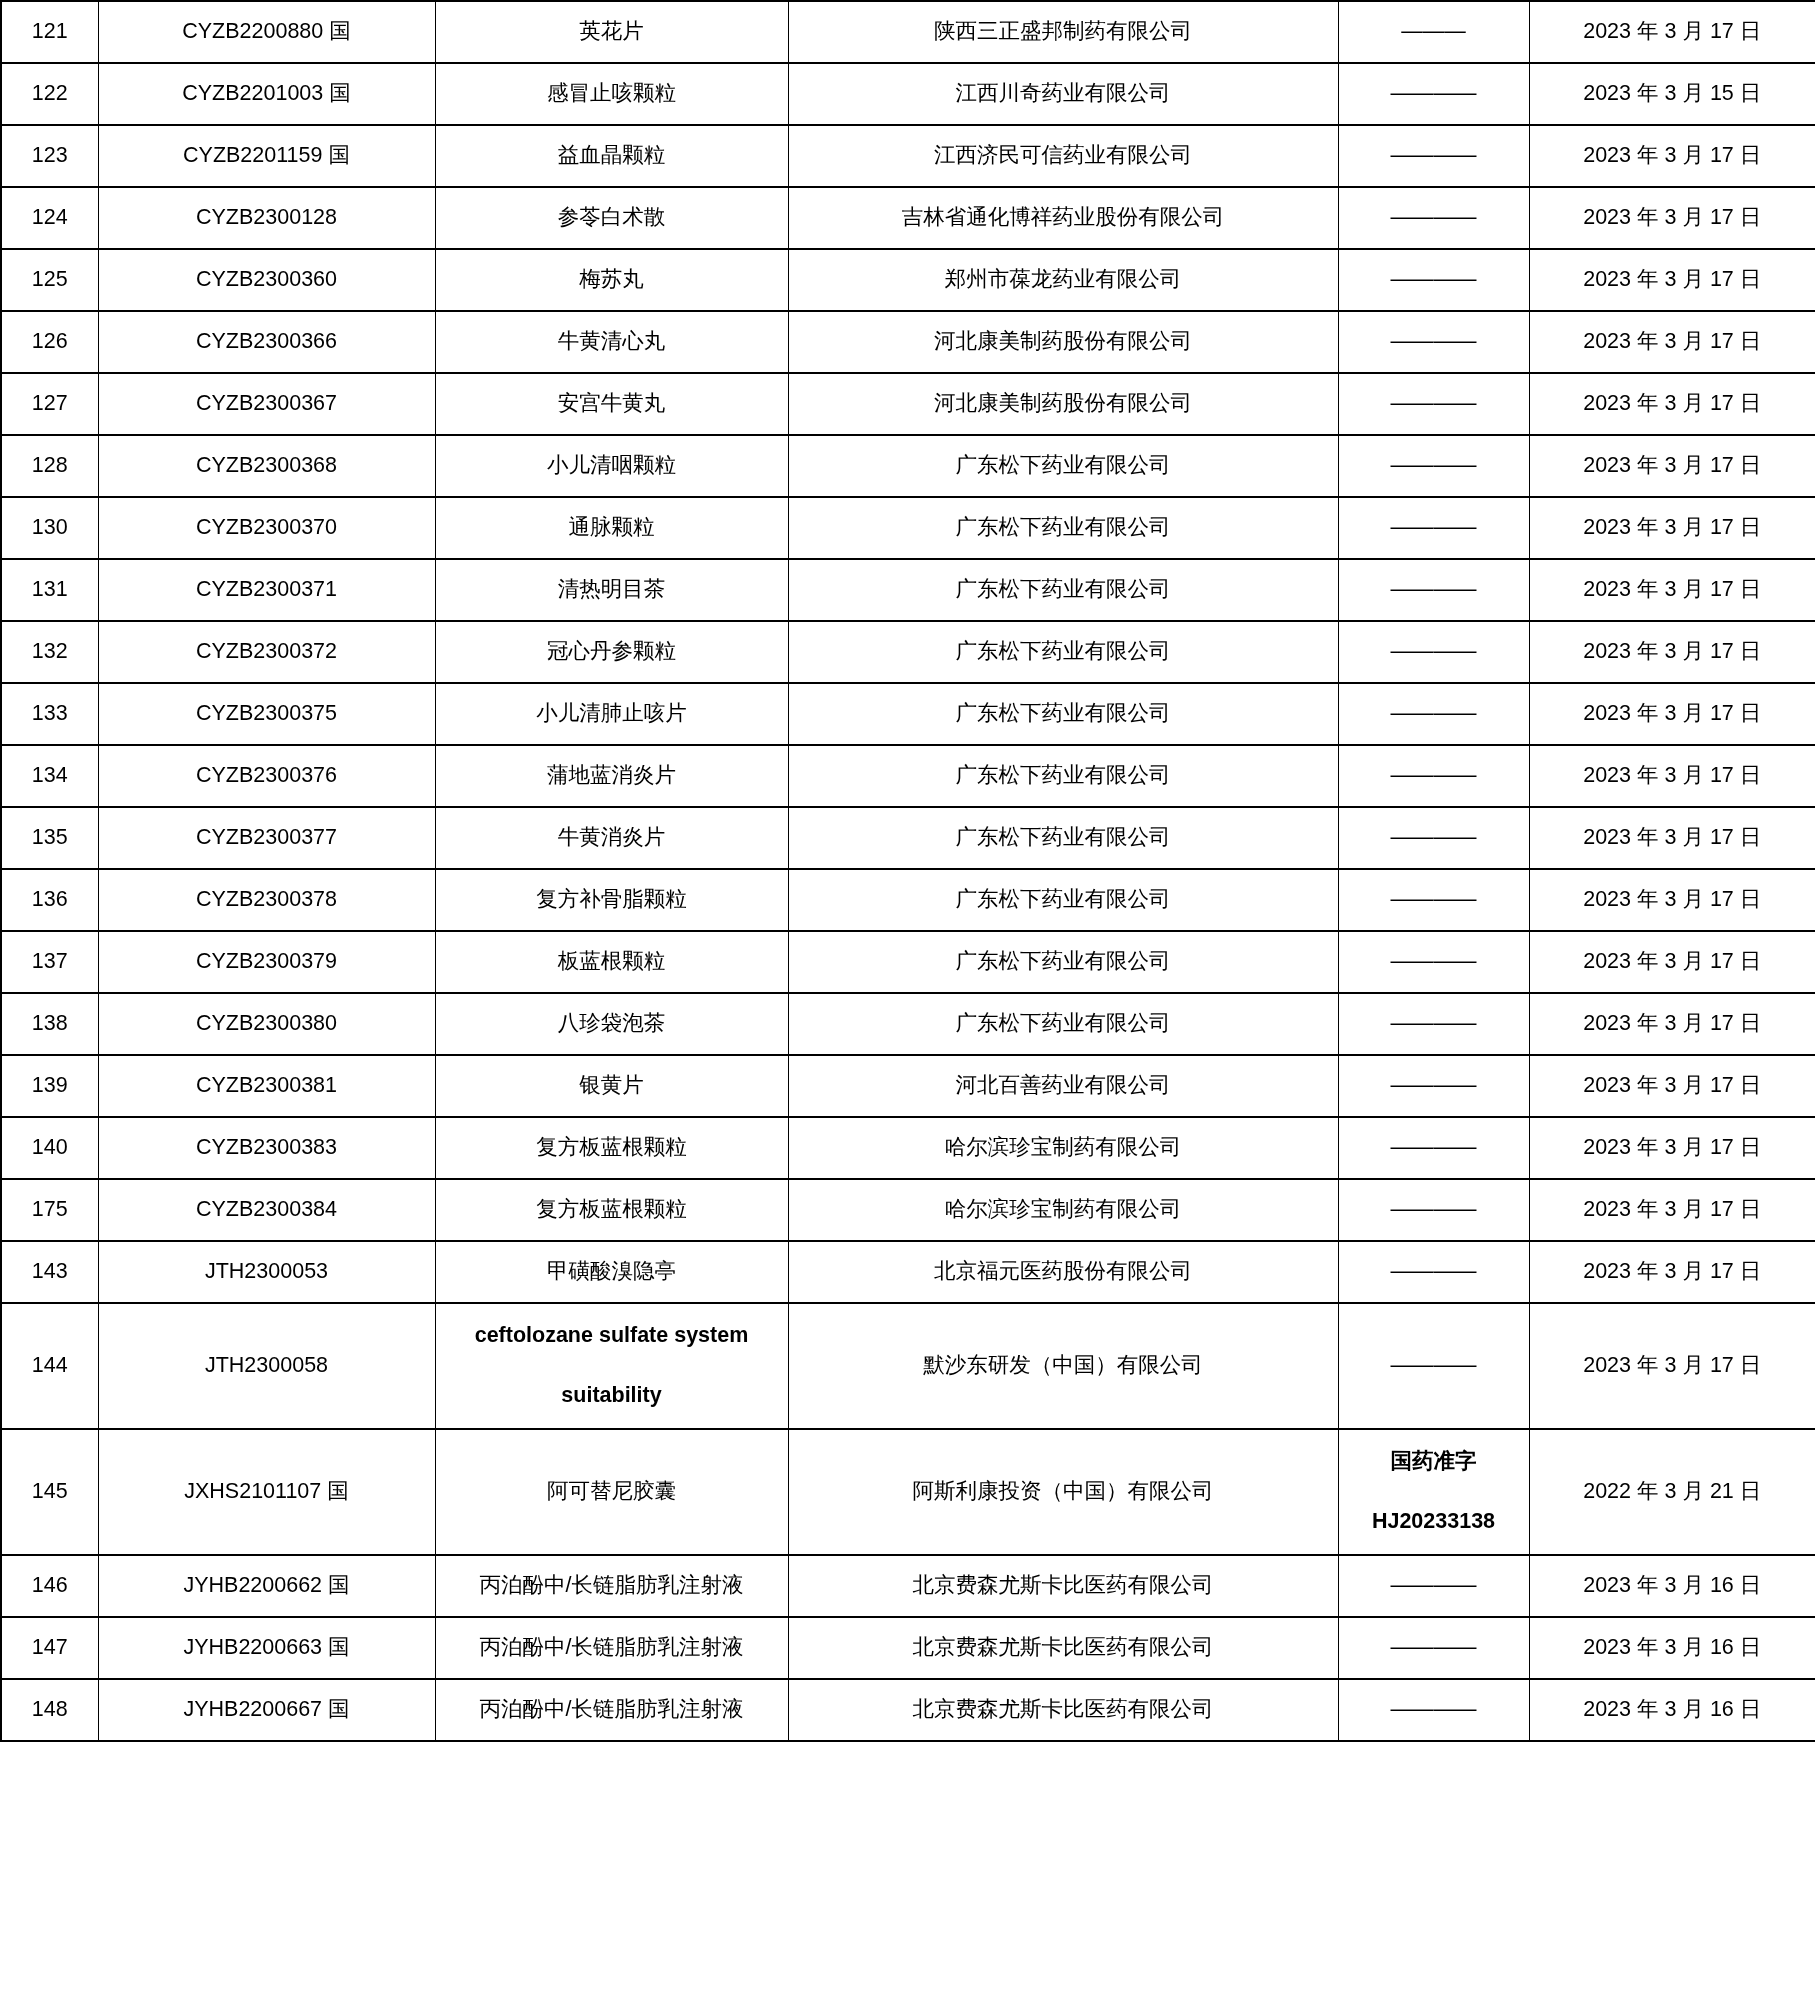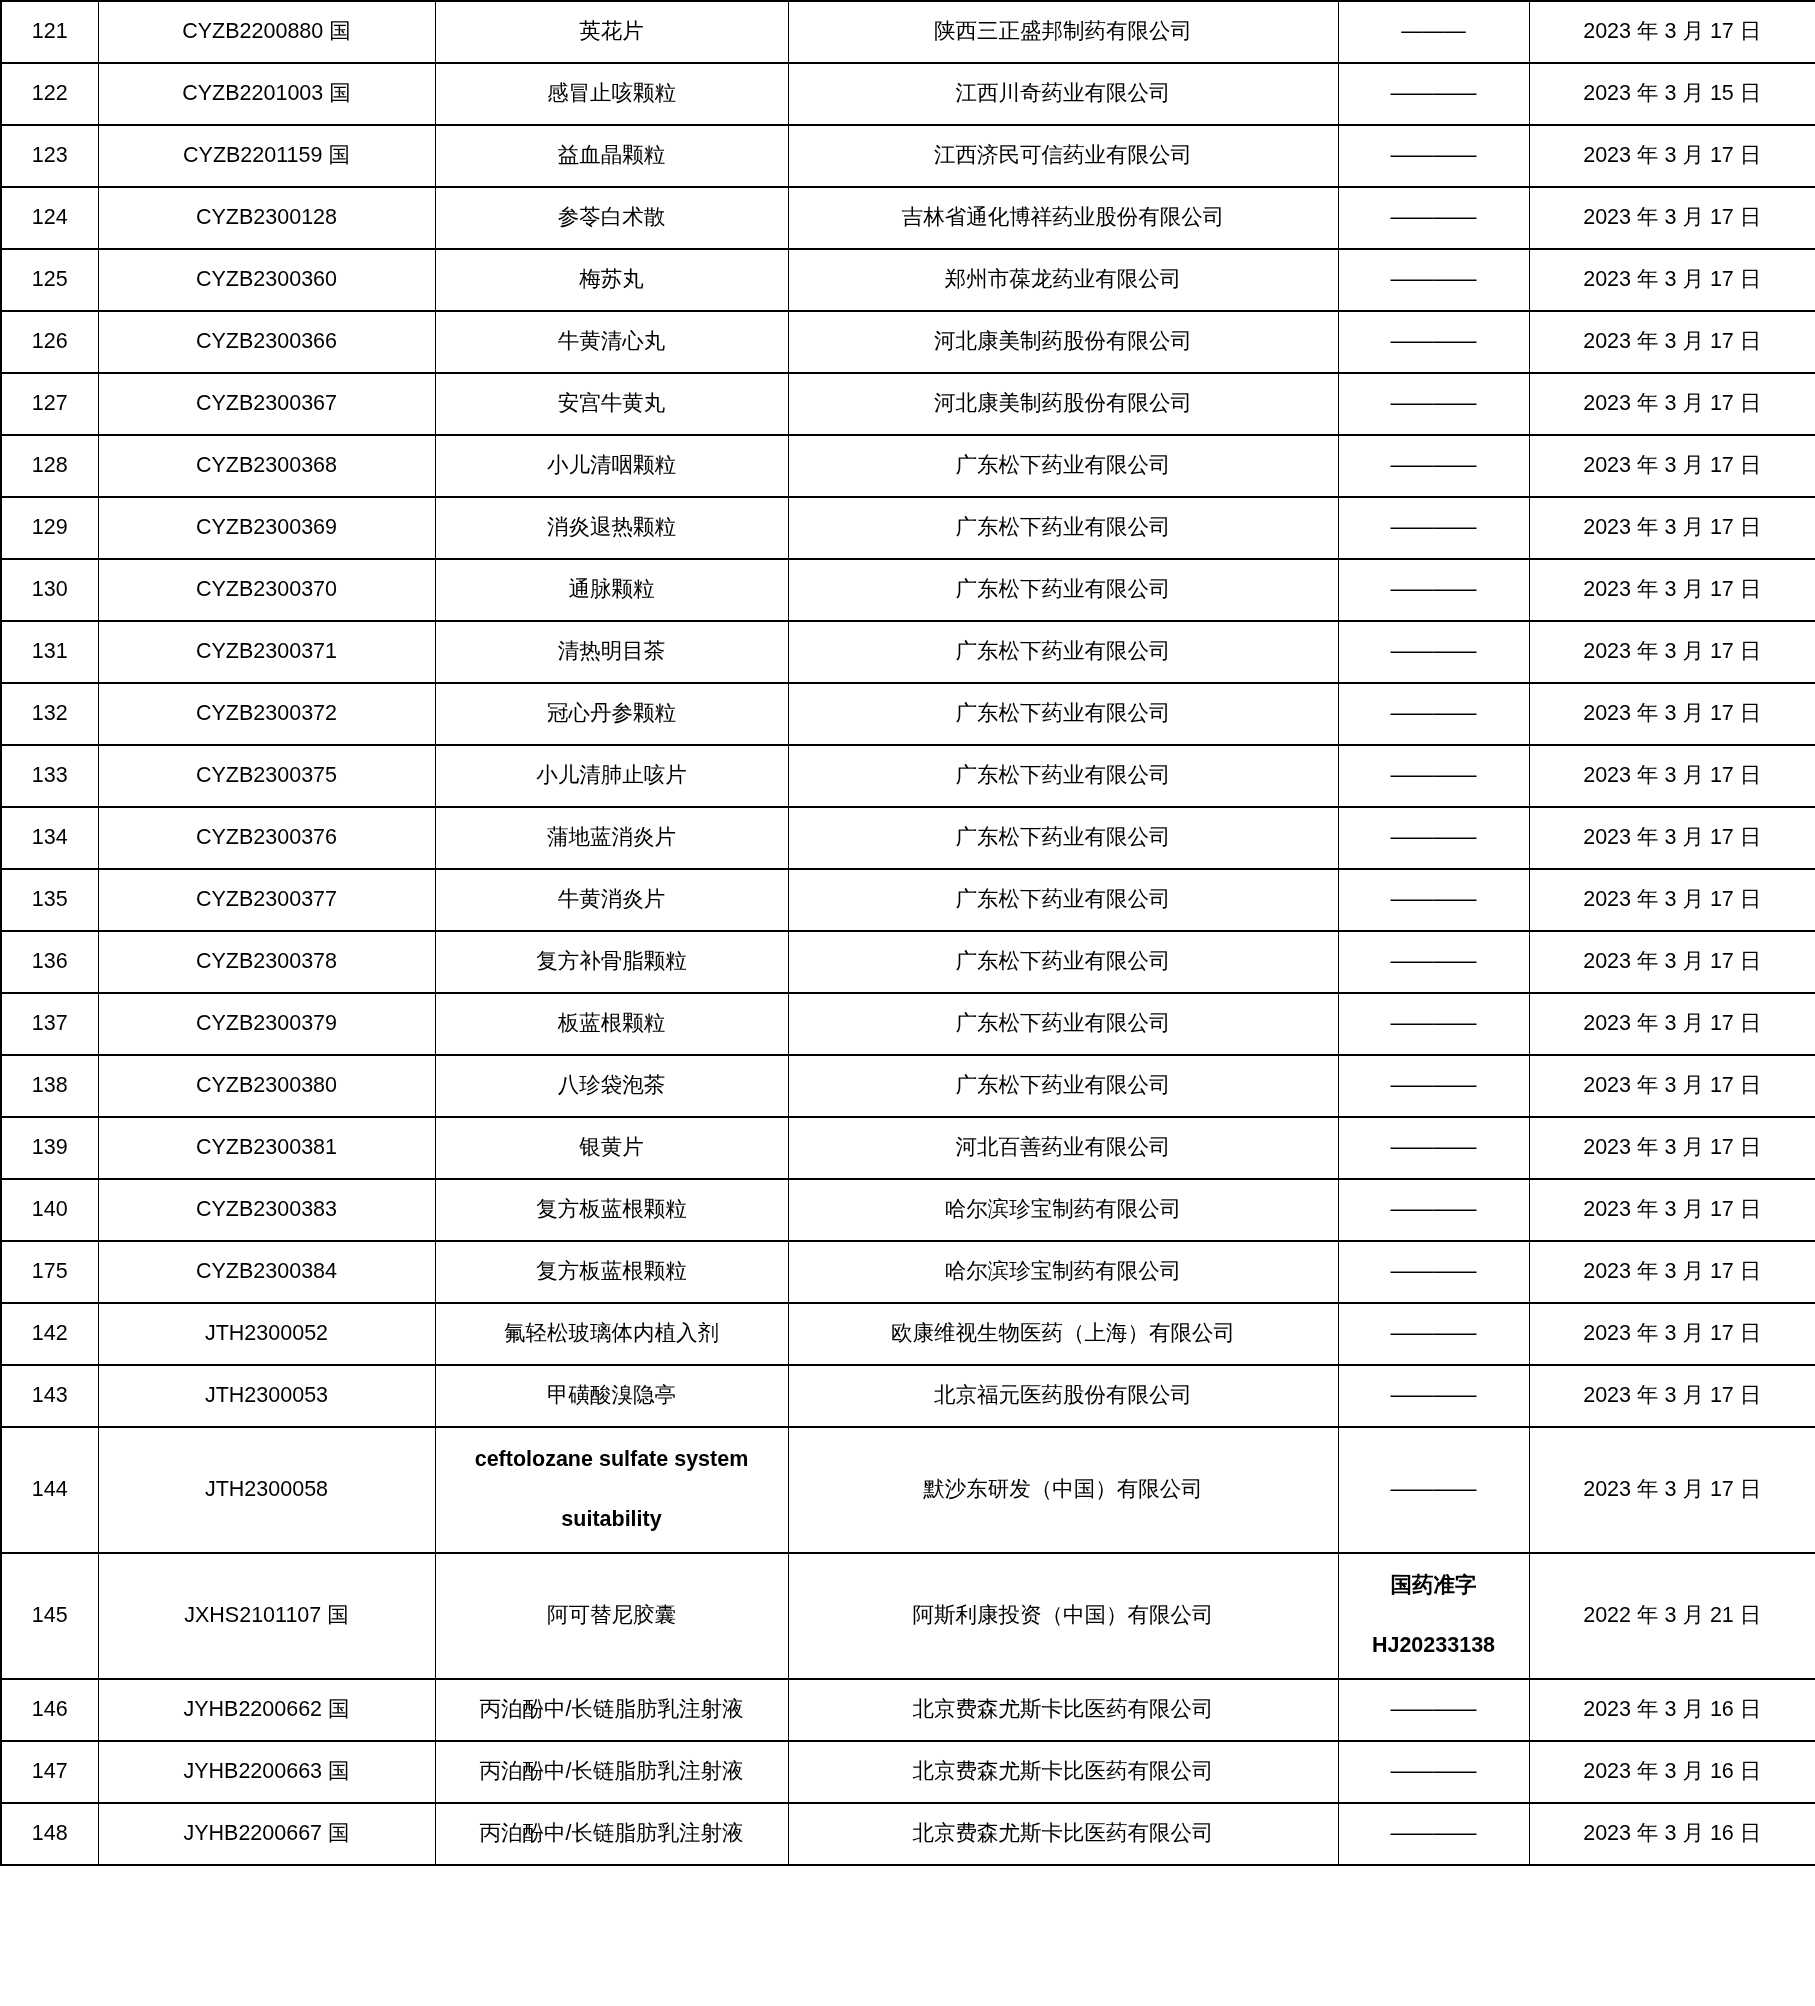--- a/index.html
+++ b/index.html
@@ -119,28 +119,20 @@
         </tr>
         <tr>
           <td>128</td>
           <td>CYZB2300368</td>
           <td>小儿清咽颗粒</td>
           <td>广东松下药业有限公司</td>
           <td>————</td>
           <td>2023 年 3 月 17 日</td>
         </tr>
         <tr>
-          <td>129</td>
-          <td>CYZB2300369</td>
-          <td>消炎退热颗粒</td>
-          <td>广东松下药业有限公司</td>
-          <td>————</td>
-          <td>2023 年 3 月 17 日</td>
-        </tr>
-        <tr>
           <td>130</td>
           <td>CYZB2300370</td>
           <td>通脉颗粒</td>
           <td>广东松下药业有限公司</td>
           <td>————</td>
           <td>2023 年 3 月 17 日</td>
         </tr>
         <tr>
           <td>131</td>
           <td>CYZB2300371</td>
@@ -219,28 +211,20 @@
           <td>复方板蓝根颗粒</td>
           <td>哈尔滨珍宝制药有限公司</td>
           <td>————</td>
           <td>2023 年 3 月 17 日</td>
         </tr>
         <tr>
           <td>175</td>
           <td>CYZB2300384</td>
           <td>复方板蓝根颗粒</td>
           <td>哈尔滨珍宝制药有限公司</td>
-          <td>————</td>
-          <td>2023 年 3 月 17 日</td>
-        </tr>
-        <tr>
-          <td>142</td>
-          <td>JTH2300052</td>
-          <td>氟轻松玻璃体内植入剂</td>
-          <td>欧康维视生物医药（上海）有限公司</td>
           <td>————</td>
           <td>2023 年 3 月 17 日</td>
         </tr>
         <tr>
           <td>143</td>
           <td>JTH2300053</td>
           <td>甲磺酸溴隐亭</td>
           <td>北京福元医药股份有限公司</td>
           <td>————</td>
           <td>2023 年 3 月 17 日</td>

